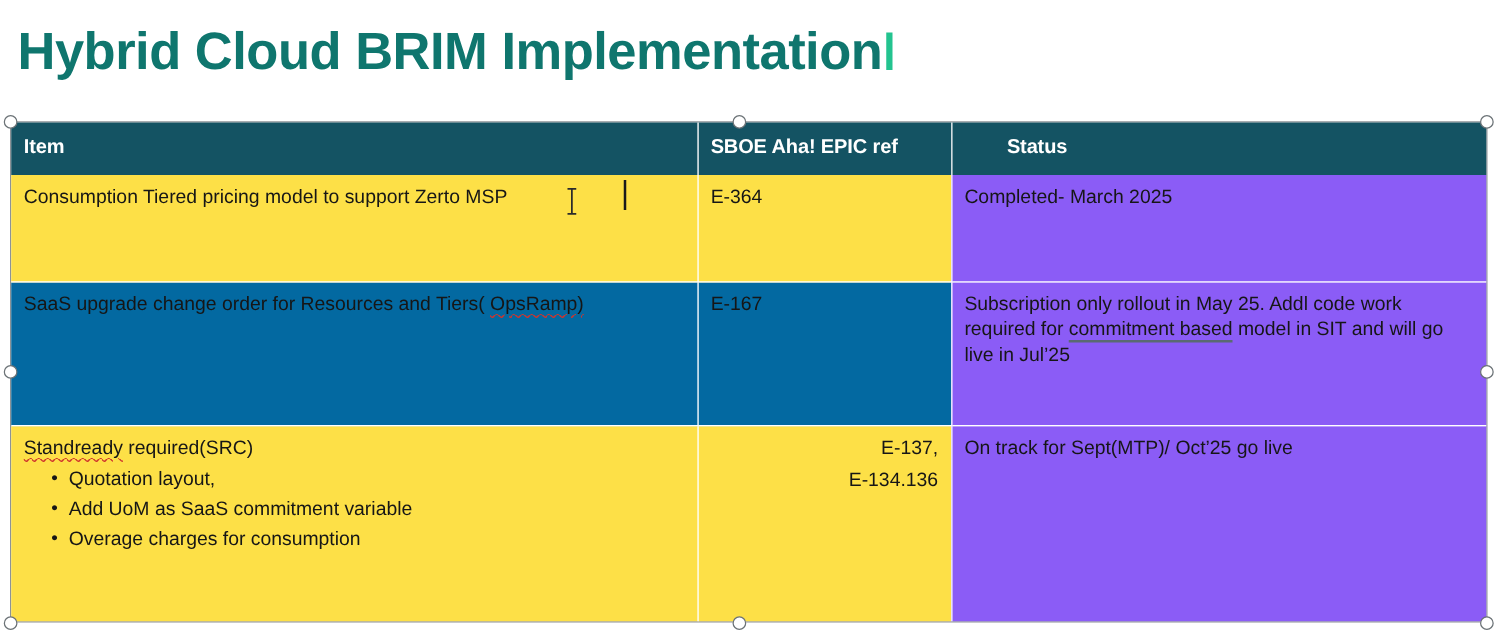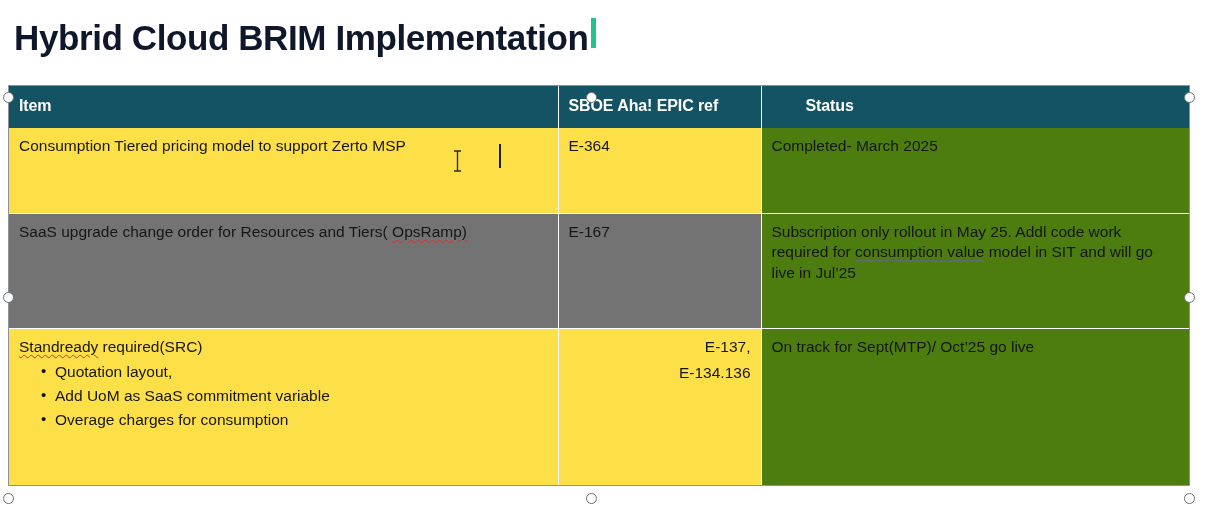--- a/index.html
+++ b/index.html
@@ -15,41 +15,41 @@
     -webkit-font-smoothing: antialiased;
   }
 
   
   #slide-title {
     position: absolute;
     left: 14px;
     top: 18px;
     height: 46px;
     display: flex;
-    align-items: flex-start;
-    font-size: 35px;
+    align-items: center;
+    font-size: 42px;
     font-weight: bold;
-    color: #0f172a;
+    color: #0f766e;
     letter-spacing: -0.4px;
     white-space: nowrap;
   }
   #slide-title .title-accent {
     display: inline-block;
     width: 5px;
     height: 30px;
     background: #23c38f;
     margin: 0 9px 0 3px;
     flex: 0 0 auto;
   }
 
   
   #table-wrap {
     position: absolute;
     left: 8px;
-    top: 85px;
+    top: 97px;
     width: 1182px;
     height: 401px;
     box-sizing: border-box;
     border: 1px solid #8d9296;
   }
   table.por-table {
     width: 100%;
     height: 100%;
     border-collapse: collapse;
     table-layout: fixed;
@@ -80,22 +80,22 @@
     border-right: 1px solid #ffffff;
     border-bottom: 1px solid #ffffff;
     line-height: 1.30;
   }
   tbody td:last-child { border-right: none; }
   tbody tr:last-child td { border-bottom: none; }
 
   tr.band-dark  td.cell-item,
   tr.band-dark  td.cell-epic  { background: #fde047; }
   tr.band-light td.cell-item,
-  tr.band-light td.cell-epic  { background: #737373; }
-  td.cell-status { background: #4d7c0f; }
+  tr.band-light td.cell-epic  { background: #0369a1; }
+  td.cell-status { background: #8b5cf6; }
 
   tr.r1 { height: 67px; }
   tr.r2 { height: 90px; }
   tr.r3 { height: 122px; }
   tr.r4 { height: 80px; }
 
   
   .spell-error {
     text-decoration: underline wavy #d0342c;
     text-decoration-thickness: 1px;
@@ -190,21 +190,21 @@
         <td class="cell-epic">E-364</td>
         <td class="cell-status">Completed- March 2025</td>
       </tr>
 
       <tr class="r2 band-light">
         <td class="cell-item">
           <span>SaaS upgrade change order for Resources and Tiers(</span>
           <span class="spell-error">OpsRamp)</span>
         </td>
         <td class="cell-epic">E-167</td>
-        <td class="cell-status"><span>Subscription only rollout in May 25. Addl code work required for </span><span class="grammar-underline">consumption value</span><span> model in SIT and will go live in Jul’25</span></td>
+        <td class="cell-status"><span>Subscription only rollout in May 25. Addl code work required for </span><span class="grammar-underline">commitment based</span><span> model in SIT and will go live in Jul’25</span></td>
       </tr>
 
       <tr class="r3 band-dark">
         <td class="cell-item">
           <div><span class="spell-error">Standready</span><span> required(SRC)</span></div>
           <ul class="bullets">
             <li>Quotation layout,</li>
             <li>Add UoM as SaaS commitment variable</li>
             <li>Overage charges for consumption</li>
           </ul>

